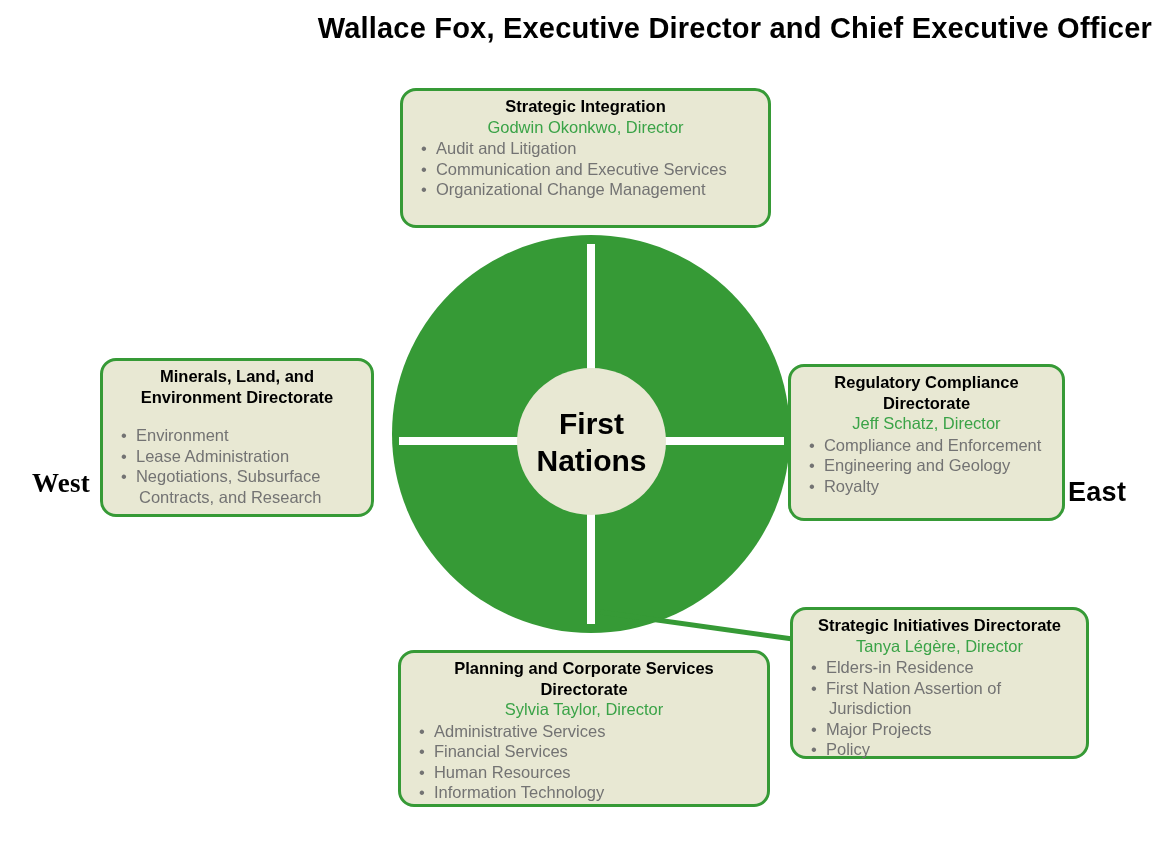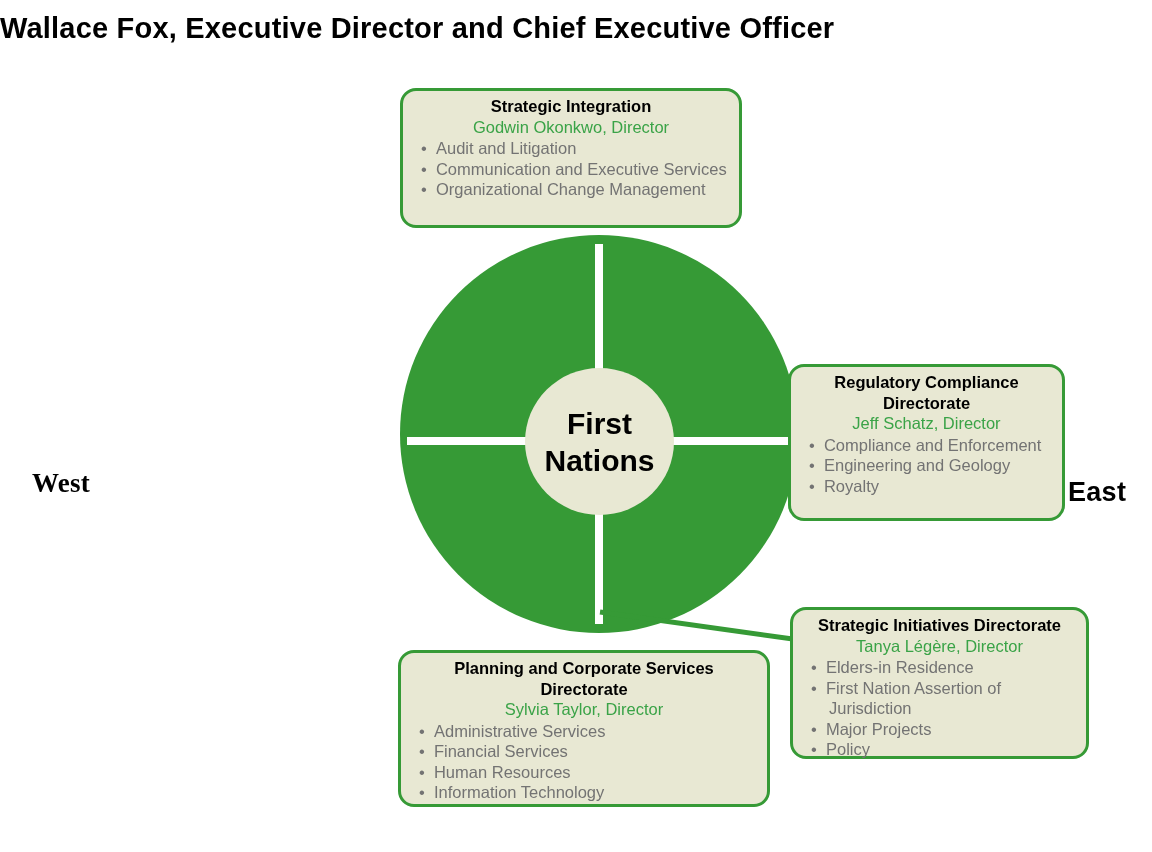--- a/index.html
+++ b/index.html
@@ -7,40 +7,40 @@
     position:relative;
     width:1152px;height:852px;
     background:#ffffff;
     font-family:"Liberation Sans", sans-serif;
     overflow:hidden;
   }
 
   
   .main-title{
     position:absolute;left:0;top:12px;width:1152px;
-    text-align:left;
+    text-align:right;
     font-size:29px;font-weight:600;color:#000;
     letter-spacing:0.2px;
   }
 
   
   .dir-label{
     position:absolute;
     font-size:27px;font-weight:800;color:#000;
     letter-spacing:0.3px;
     margin-top:48px;
   }
   .dir-north{left:400px;top:57px;width:371px;text-align:center;}
   .dir-south{left:398px;top:806px;width:372px;text-align:center;}
   .dir-west{left:26px;top:420px;width:70px;text-align:center;font-family:Liberation Serif, serif;}
   .dir-east{left:1068px;top:429px;width:70px;text-align:left;}
 
   
   .wheel{
-    position:absolute;left:400px;top:235px;width:398px;height:398px;
+    position:absolute;left:392px;top:235px;width:398px;height:398px;
     background:#369a36;border-radius:50%;
     z-index:1;
   }
   .bar-v{
     position:absolute;left:195px;top:9px;width:8px;height:380px;
     background:#ffffff;
   }
   .bar-h{
     position:absolute;left:7px;top:202px;width:385px;height:8px;
     background:#ffffff;
@@ -82,21 +82,21 @@
     font-size:16.5px;font-weight:400;color:#3aa347;
     text-align:center;line-height:20.5px;
   }
   .bullets{margin-top:1px;}
   .bullet-item{
     font-size:16.5px;line-height:20.5px;color:#737373;
     padding-left:26px;text-indent:-18px;
   }
   .bullet-item::before{content:"•\00a0\00a0";}
 
-  .box-north{left:400px;top:88px;width:342px;height:140px;}
+  .box-north{left:400px;top:88px;width:371px;height:140px;}
   .box-west{left:100px;top:358px;width:274px;height:159px;}
   .box-east{left:788px;top:364px;width:277px;height:157px;}
   .box-south{left:398px;top:650px;width:372px;height:157px;}
   .box-southeast{left:790px;top:607px;width:299px;height:152px;}
 
   .box-west .box-title{max-width:220px;}
   .box-east .box-title{max-width:230px;}
   .box-south .box-title{max-width:300px;}
   .box-west .bullets{margin-top:18px;}
 </style>
@@ -127,20 +127,28 @@
   <div class="box box-north">
     <div class="box-title">Strategic Integration</div>
     <div class="box-director">Godwin Okonkwo, Director</div>
     <div class="bullets">
         <div class="bullet-item">Audit and Litigation</div>
         <div class="bullet-item">Communication and Executive Services</div>
         <div class="bullet-item">Organizational Change Management</div>
       </div>
   </div>
 
+  <div class="box box-west">
+    <div class="box-title">Minerals, Land, and Environment Directorate</div>
+    <div class="bullets">
+        <div class="bullet-item">Environment</div>
+        <div class="bullet-item">Lease Administration</div>
+        <div class="bullet-item">Negotiations, Subsurface Contracts, and Research</div>
+      </div>
+  </div>
 
   <div class="box box-east">
     <div class="box-title">Regulatory Compliance Directorate</div>
     <div class="box-director">Jeff Schatz, Director</div>
     <div class="bullets">
         <div class="bullet-item">Compliance and Enforcement</div>
         <div class="bullet-item">Engineering and Geology</div>
         <div class="bullet-item">Royalty</div>
       </div>
   </div>

